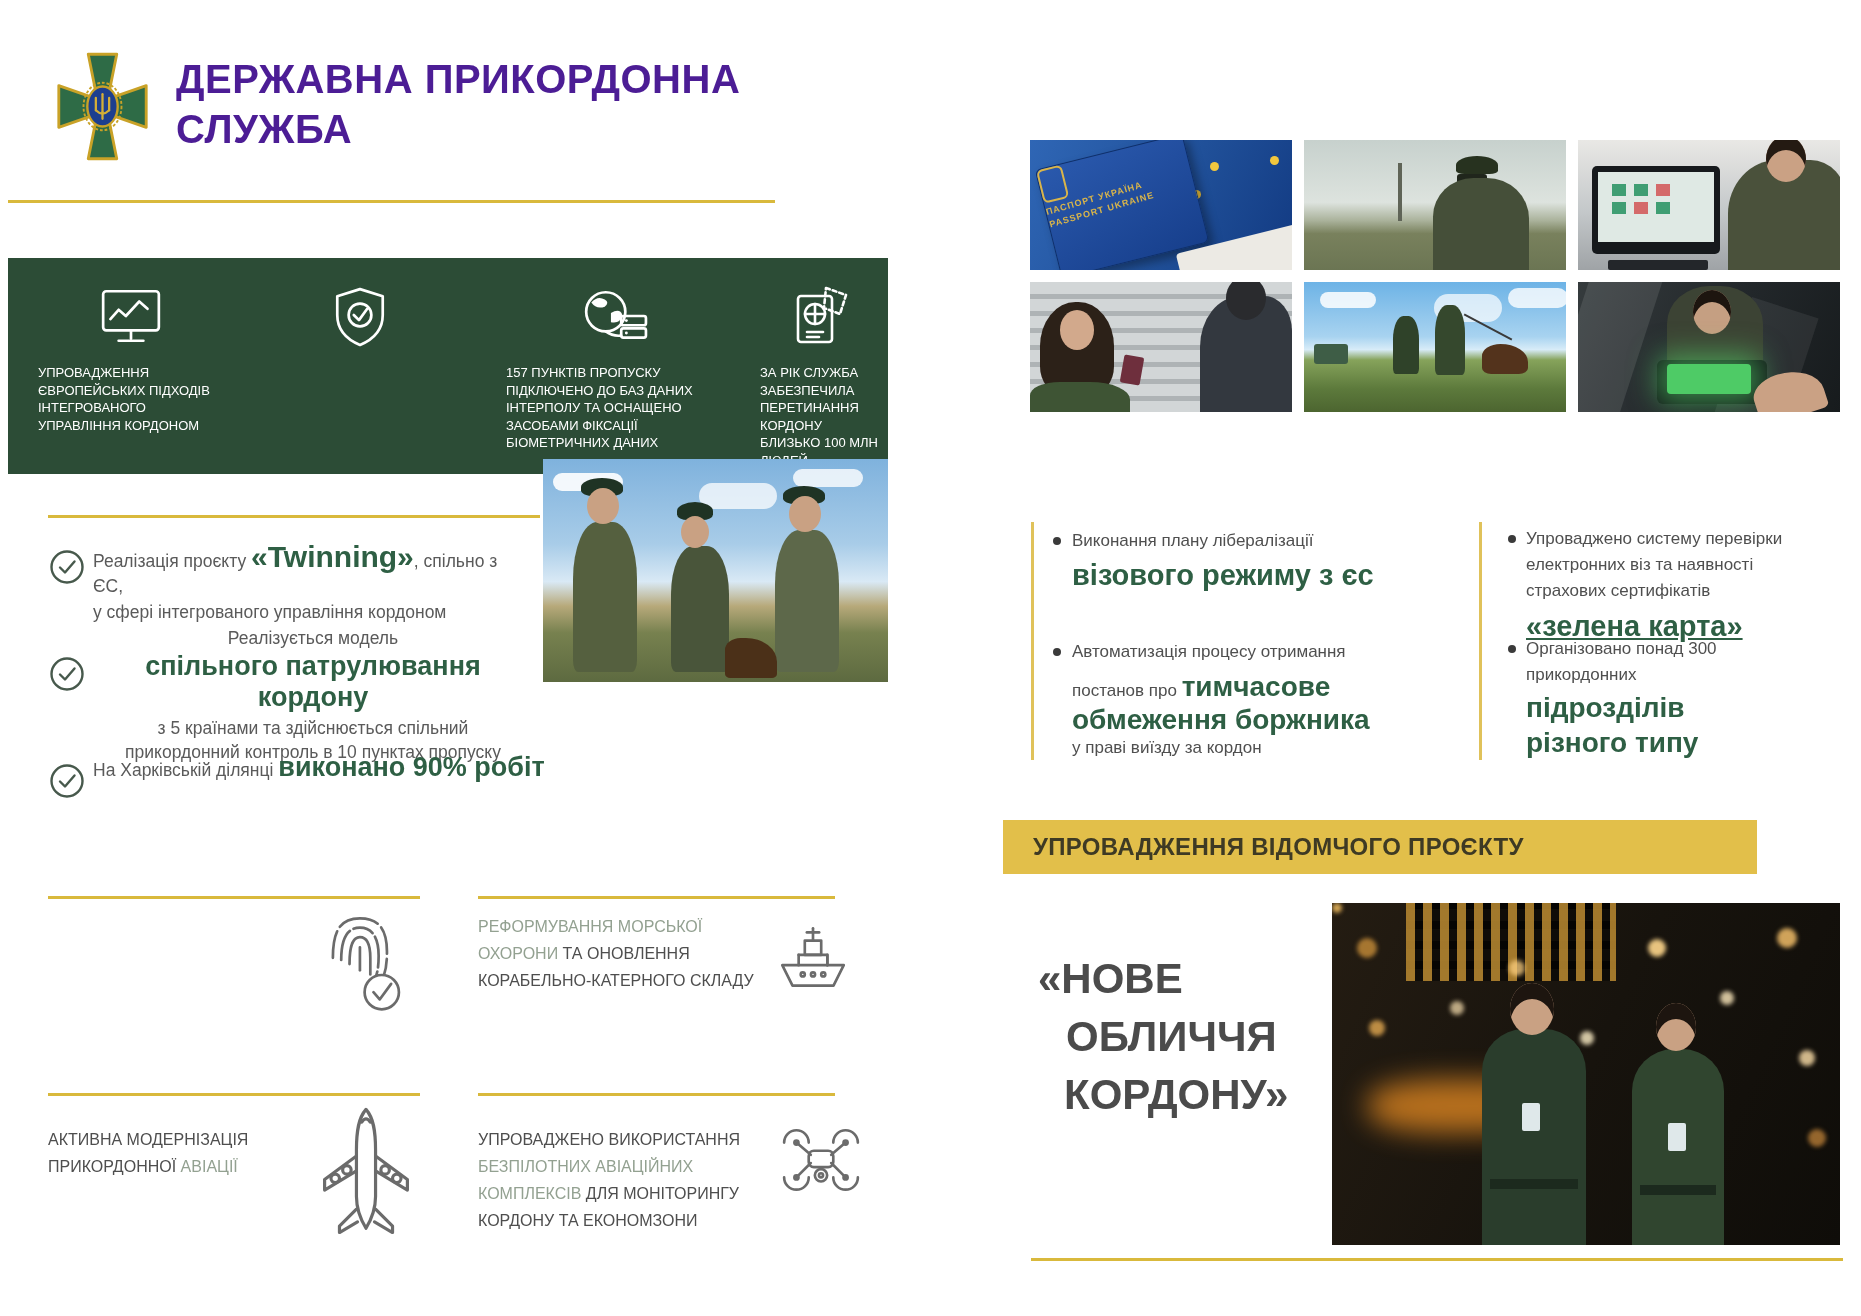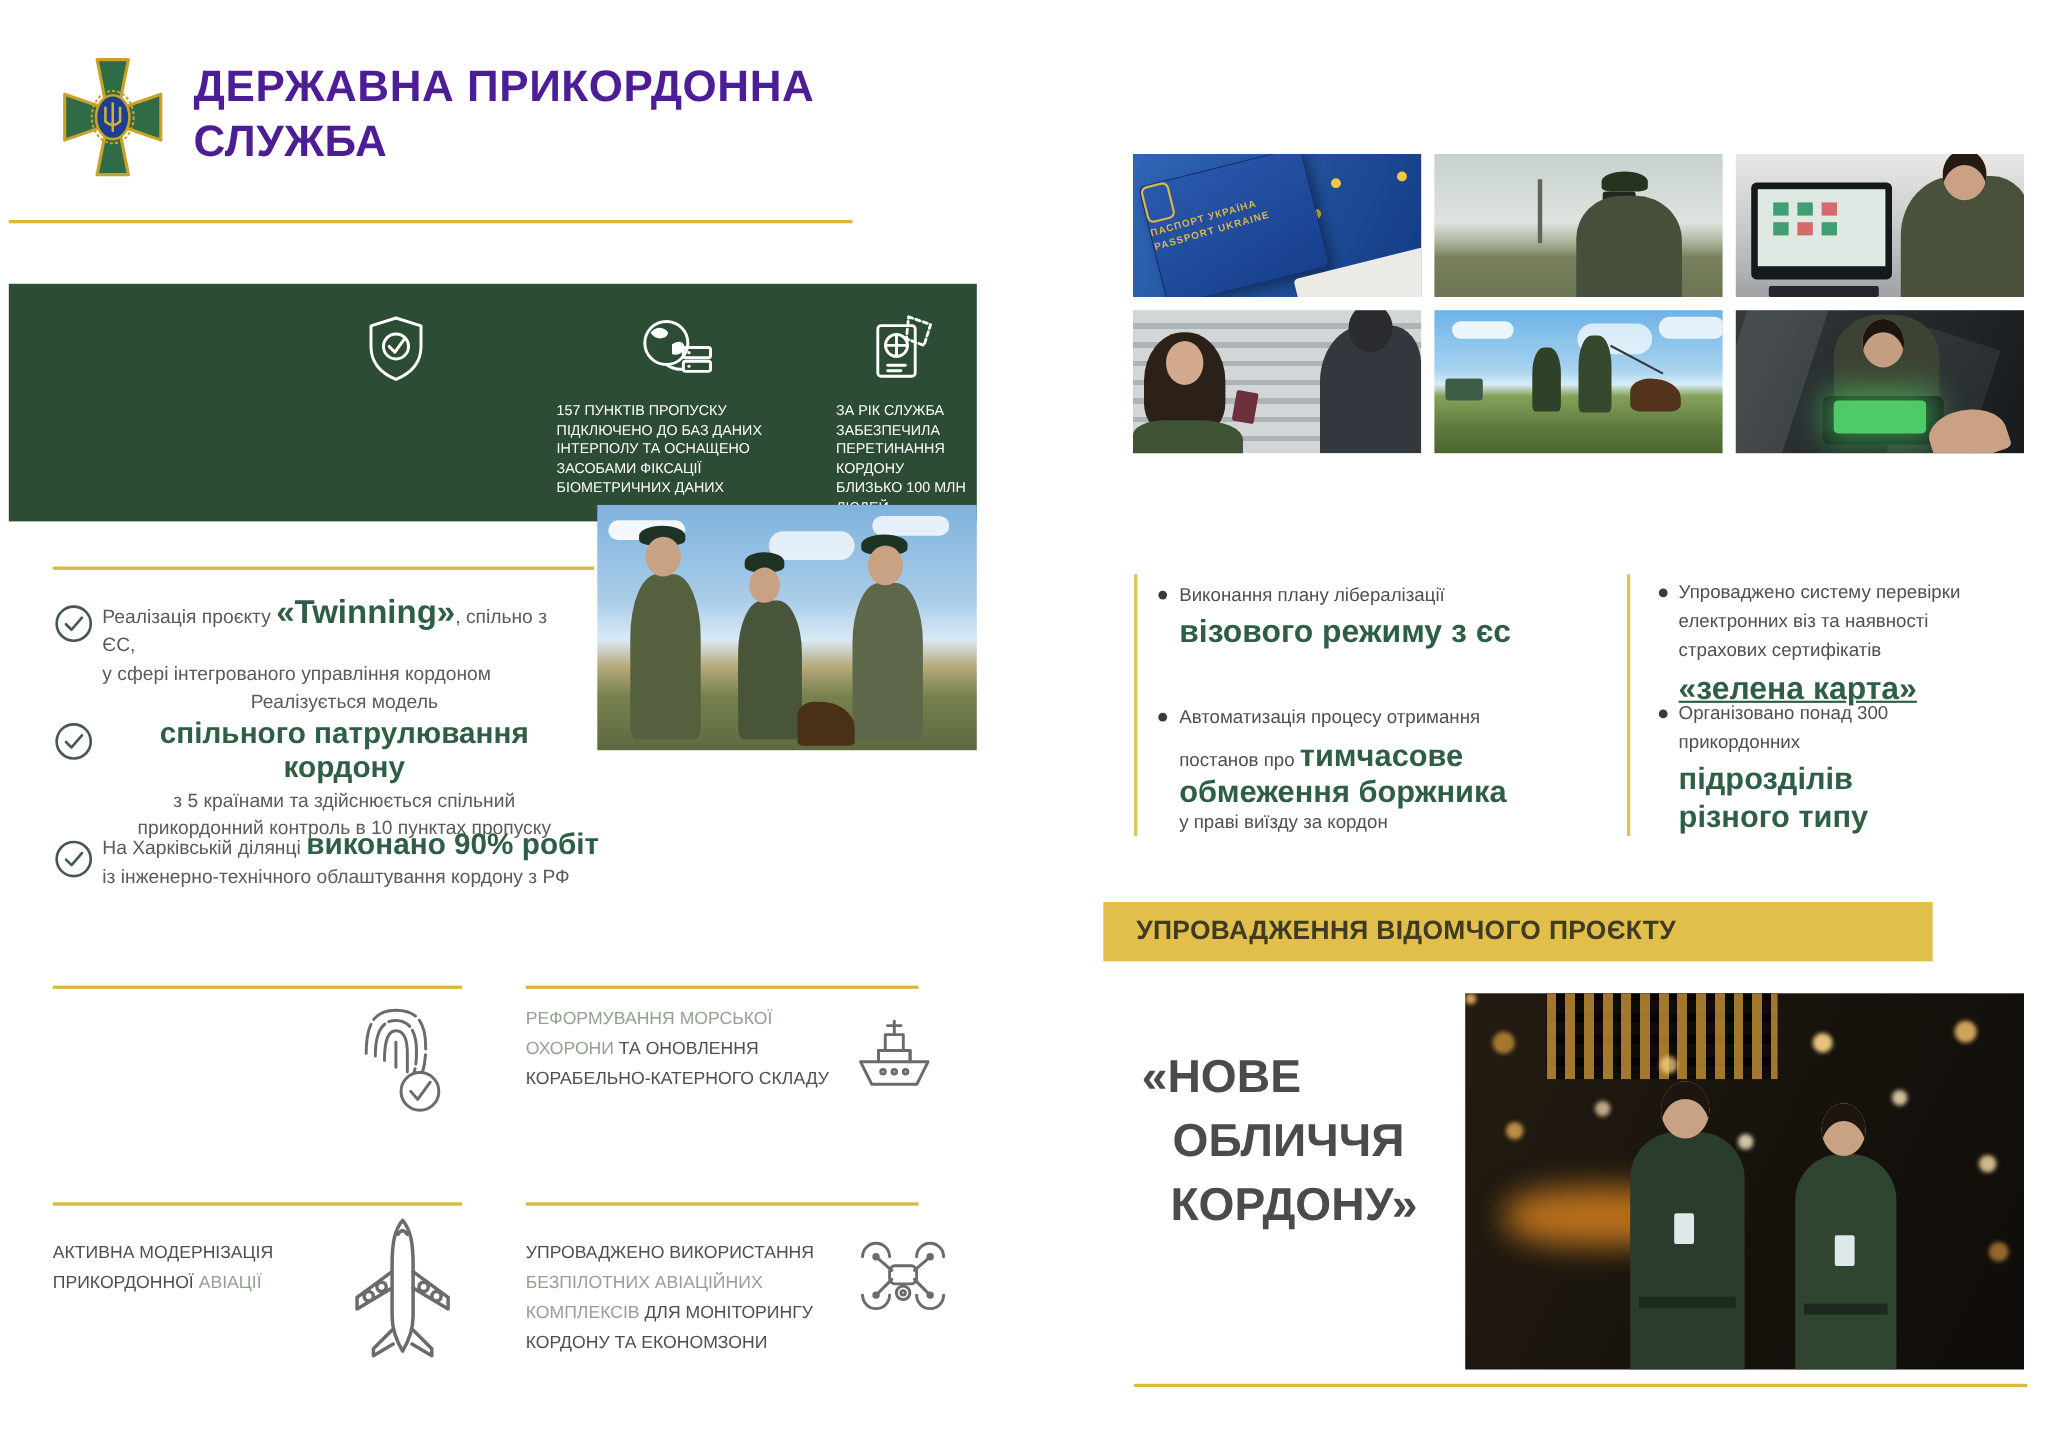--- a/index.html
+++ b/index.html
@@ -147,20 +147,31 @@
       </g>
     </svg>
   </div>
   <div class="abs title">
     <div>ДЕРЖАВНА ПРИКОРДОННА</div>
     <div>СЛУЖБА</div>
   </div>
   <div class="abs rule" style="left:8px; top:200px; width:767px;"></div>
 
   <div class="abs stats">
+    <div class="stat-col" style="left:30px; width:186px;">
+      <div class="stat-icon">
+        <svg width="66" height="60" viewBox="0 0 64 56">
+          <rect x="5" y="3" width="54" height="38" rx="3"></rect>
+          <polyline points="12,30 20,21 27,27 40,13 48,20"></polyline>
+          <path d="M32,41 V49"></path>
+            <path d="M20,51 H44"></path>
+        </svg>
+      </div>
+      <p class="stat-text">УПРОВАДЖЕННЯ ЄВРОПЕЙСЬКИХ ПІДХОДІВ ІНТЕГРОВАНОГО УПРАВЛІННЯ КОРДОНОМ</p>
+    </div>
     <div class="stat-col" style="left:256px; width:192px;">
       <div class="stat-icon">
         <svg width="58" height="62" viewBox="0 0 56 60">
           <path d="M28,3 L50,10 V28 C50,43 40,52 28,57 C16,52 6,43 6,28 V10 Z"></path>
           <circle cx="28" cy="28" r="11"></circle>
           <polyline points="22,28 27,33 35,22"></polyline>
         </svg>
       </div>
     </div>
     <div class="stat-col" style="left:498px; width:216px;">
@@ -225,21 +236,20 @@
   <div class="abs chk" style="left:48px; top:762px;">
     <svg width="38" height="38" viewBox="0 0 38 38">
         <circle cx="19" cy="19" r="15.5"></circle>
         <polyline points="12,19.5 17,24.5 26.5,13.5"></polyline>
       </svg>
   </div>
   <div class="abs" style="left:93px; top:752px; width:460px;">
     <p>
       <span class="cl-reg">На Харківській ділянці </span><span class="cl-strong s27">виконано 90% робіт</span>
     </p>
-    <p class="cl-reg" style="margin-top:2px;">із інженерно-технічного облаштування кордону з РФ</p>
   </div>
 
   <div class="ph ph-soldiers" style="left:543px; top:459px; width:345px; height:223px;">
     <div class="cloud2"></div>
     <div class="sol sol1">
         <div class="sol-beret"></div>
         <div class="sol-head"></div>
       </div>
     <div class="sol sol2">
         <div class="sol-beret" style="left:6px;width:36px;"></div>

